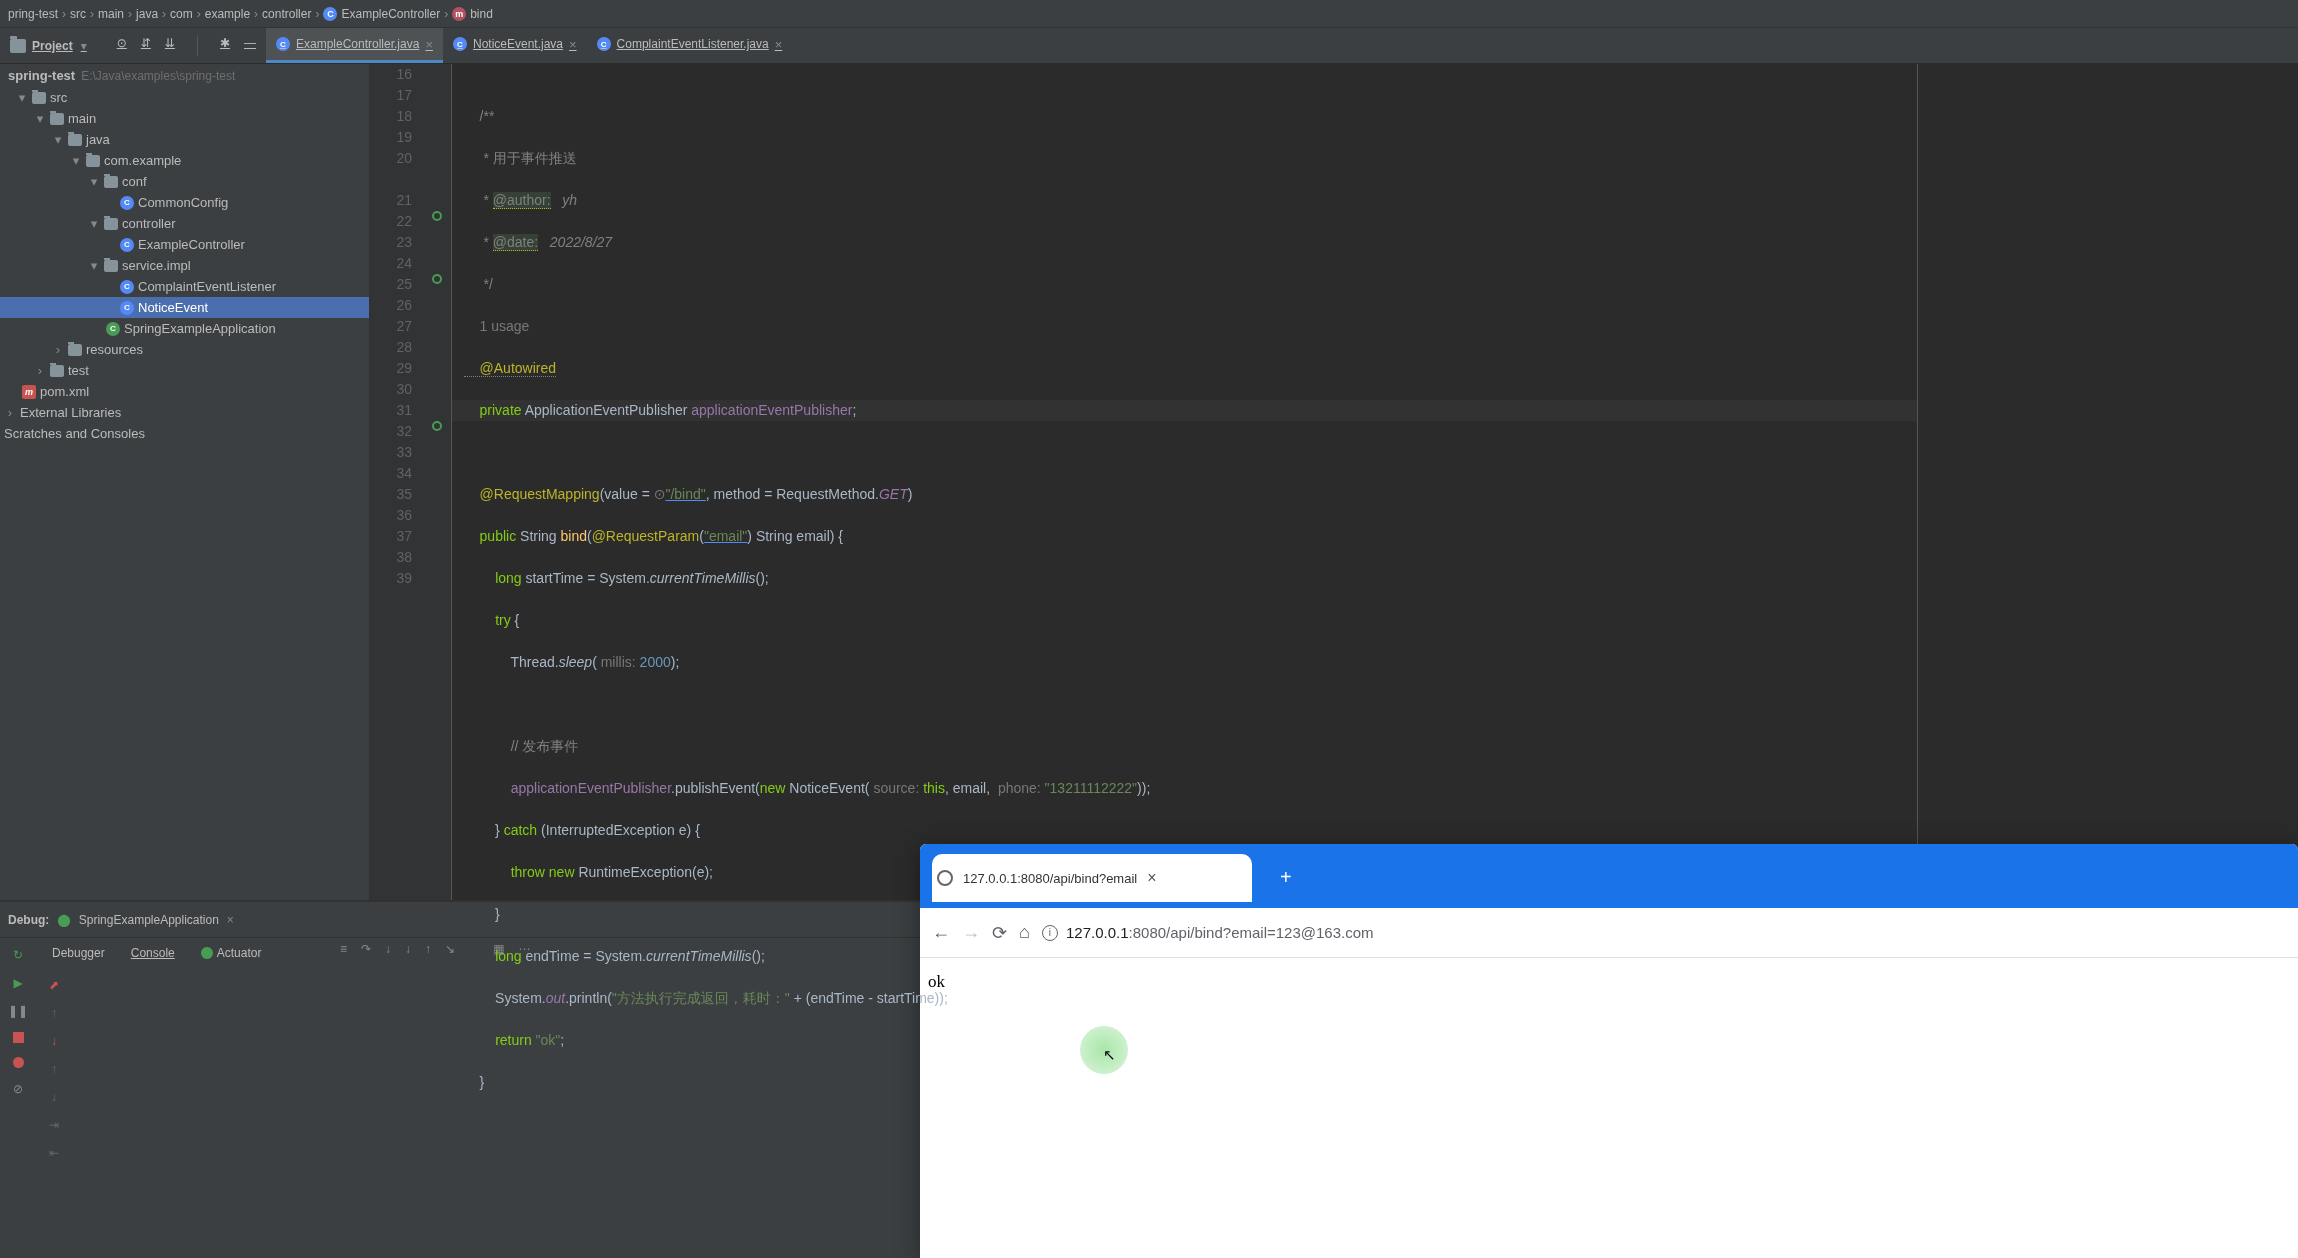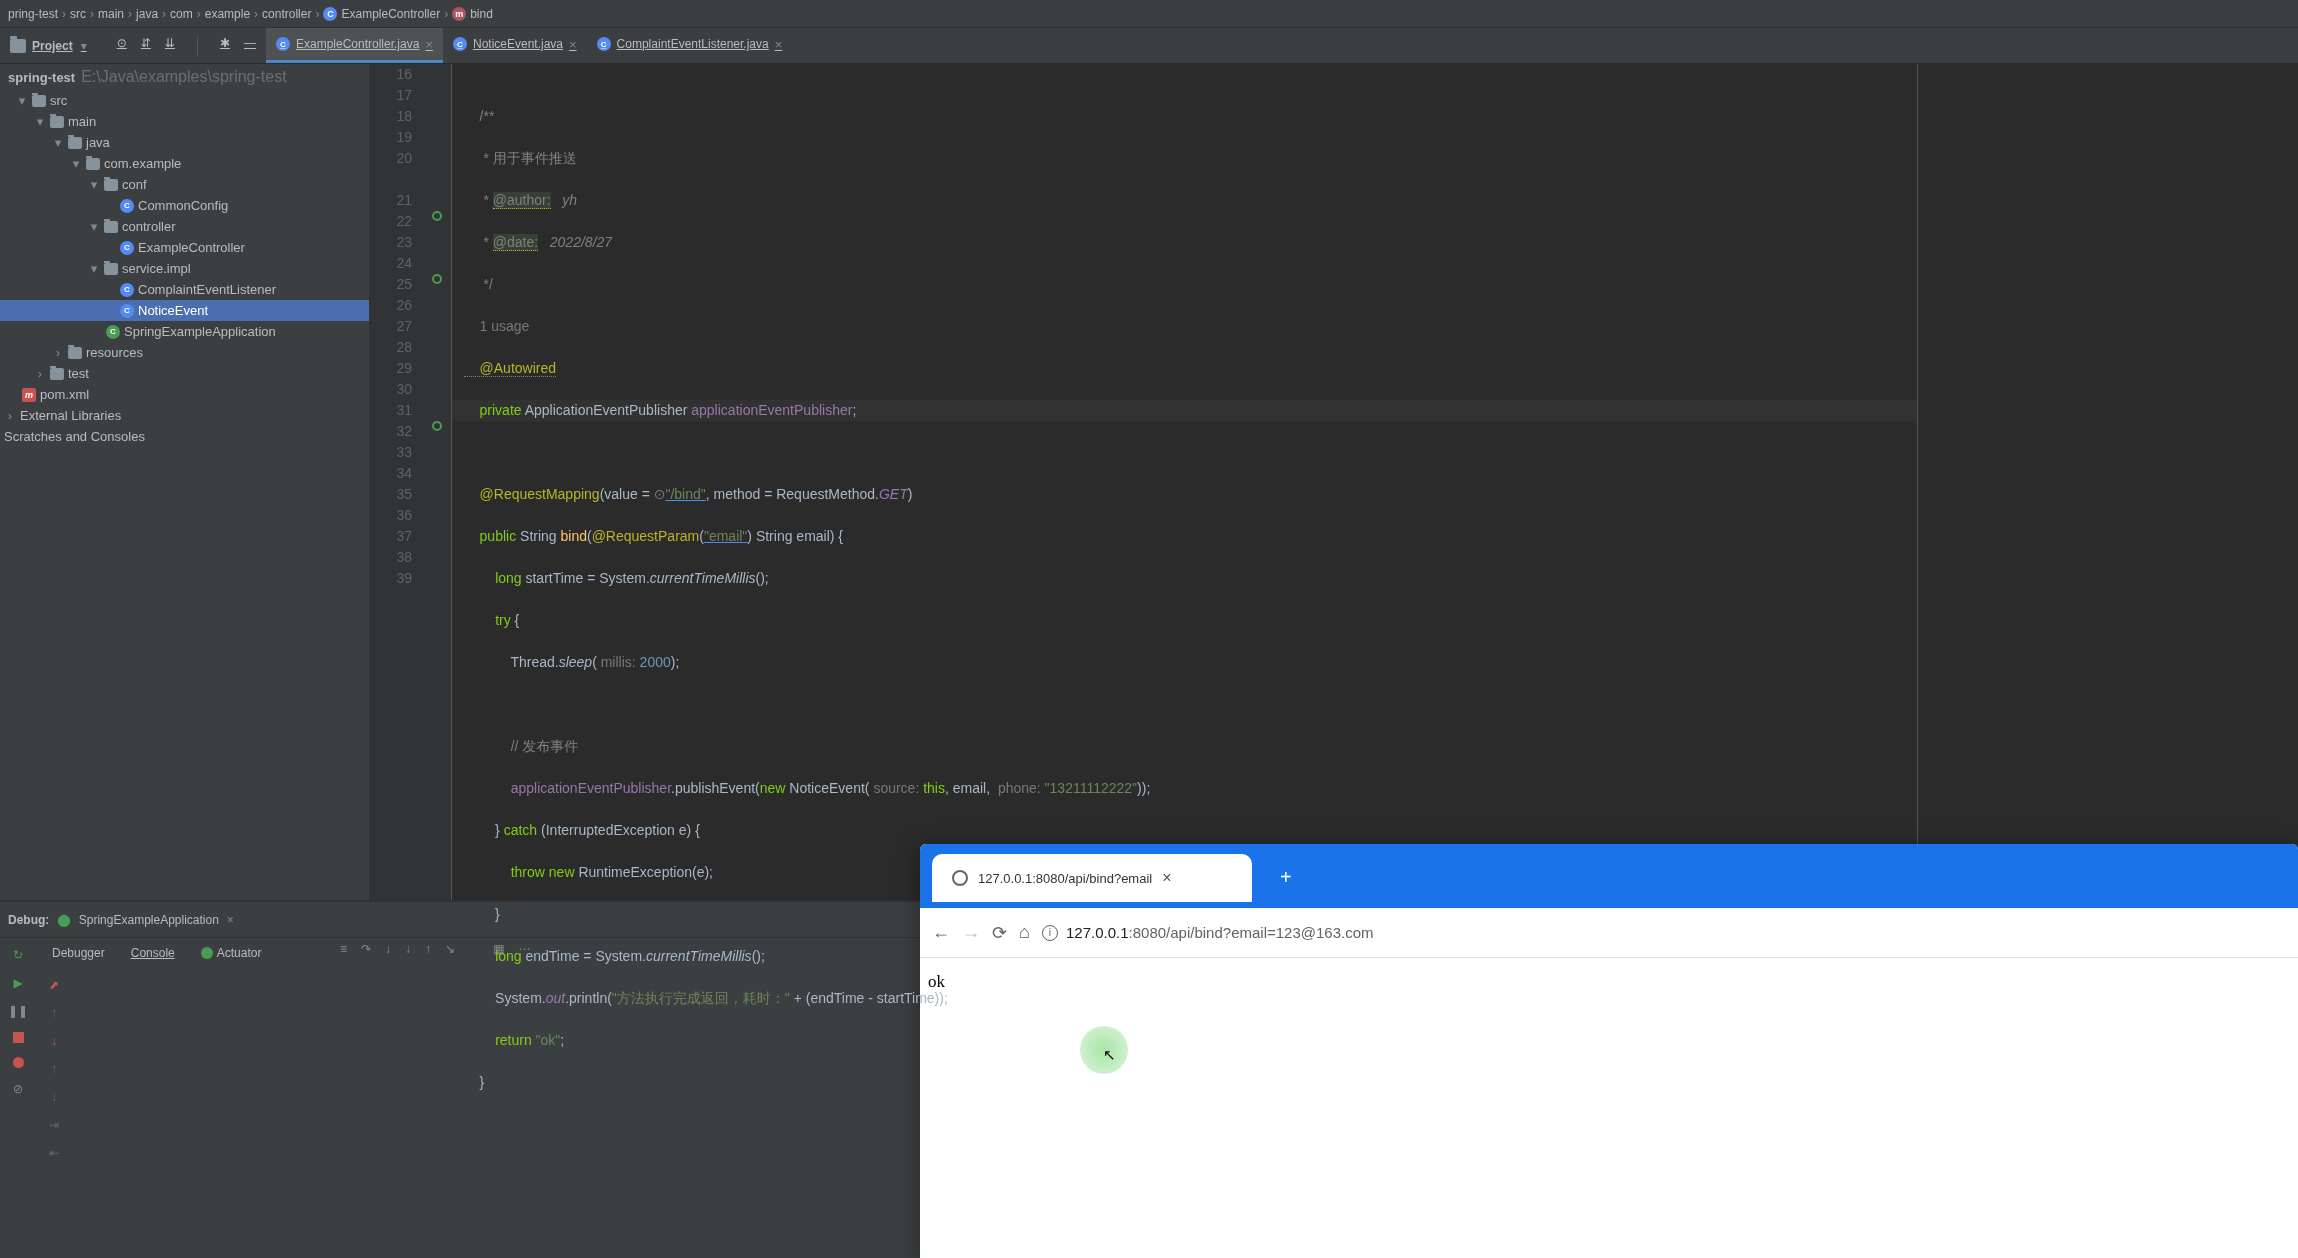--- a/index.html
+++ b/index.html
@@ -29,21 +29,21 @@
 .tab.active { border-bottom-color:#4a88c7; background:#4e5254; }
 .tab .icon-j { width:14px; height:14px; border-radius:50%; background:#548af7; color:#fff; font-size:8px; display:inline-flex; align-items:center; justify-content:center; font-weight:bold; }
 .tab .close { color:#888; font-size:13px; cursor:pointer; }
 
 .main-area { display:flex; height:calc(100% - 64px); }
 
 
 .project-tree { width:370px; background:#3c3f41; border-right:1px solid #323232; overflow:hidden; font-size:13px; }
 .tree-header { padding:4px 8px; display:flex; align-items:center; gap:6px; }
 .tree-header .title { font-weight:bold; }
-.tree-header .path { color:#6e6e6e; font-size:16px; }
+.tree-header .path { color:#6e6e6e; font-size:12px; }
 .tree-node { display:flex; align-items:center; padding:3px 0; gap:4px; cursor:pointer; }
 .tree-node.selected { background:#4b6eaf; color:#fff; }
 .tree-chev { color:#888; width:12px; display:inline-block; text-align:center; }
 .folder-ic { width:14px; height:12px; background:#87939a; border-radius:2px; display:inline-block; position:relative; }
 .folder-ic::before { content:''; position:absolute; top:-2px; left:0; width:6px; height:2px; background:#87939a; }
 .class-ic { width:14px; height:14px; border-radius:50%; background:#548af7; display:inline-flex; align-items:center; justify-content:center; color:#fff; font-size:8px; font-weight:bold; }
 .class-ic.green { background:#499c54; }
 .m-ic { width:14px; height:14px; background:#c75450; border-radius:2px; color:#fff; font-size:9px; display:inline-flex; align-items:center; justify-content:center; font-weight:bold; font-style:italic; }
 
 
@@ -87,21 +87,21 @@
 .debug-left-icons .grey { color:#888; }
 .debug-left-icons .red { width:11px; height:11px; background:#c75450; }
 .debug-left-icons .redc { width:11px; height:11px; background:#c75450; border-radius:50%; }
 .debug-col2 { position:absolute; left:36px; top:70px; width:36px; display:flex; flex-direction:column; align-items:center; gap:14px; padding-top:6px; }
 .debug-col2 span { color:#c75450; }
 .debug-col2 .dim { color:#666; }
 
 
 .browser { position:absolute; left:920px; top:844px; width:1378px; height:414px; background:#fff; box-shadow:0 4px 24px rgba(0,0,0,0.4); border-radius:6px 6px 0 0; overflow:hidden; font-family:"Segoe UI",sans-serif; }
 .browser-header { height:64px; background:#1a73e8; position:relative; }
-.browser-tab { position:absolute; top:10px; left:12px; height:48px; background:#fff; border-radius:10px 10px 0 0; display:flex; align-items:center; padding:0 20px; gap:10px; min-width:320px; }
+.browser-tab { position:absolute; top:10px; left:12px; height:48px; background:#fff; border-radius:10px 10px 0 0; display:flex; align-items:center; padding:0 5px; gap:10px; min-width:320px; }
 .browser-tab .globe { width:16px; height:16px; border:2px solid #666; border-radius:50%; position:relative; }
 .browser-tab .title { color:#333; font-size:13px; max-width:230px; overflow:hidden; text-overflow:ellipsis; white-space:nowrap; }
 .browser-tab .close { color:#555; font-size:16px; }
 .browser-newtab { position:absolute; top:22px; left:360px; color:#fff; font-size:20px; }
 .browser-toolbar { height:50px; background:#fff; border-bottom:1px solid #e0e0e0; display:flex; align-items:center; padding:0 12px; gap:12px; }
 .browser-toolbar .nav-ic { color:#5f6368; font-size:18px; cursor:pointer; }
 .browser-toolbar .nav-ic.disabled { color:#bdbdbd; }
 .addr { flex:0 0 auto; display:flex; align-items:center; gap:8px; color:#5f6368; font-size:15px; }
 .addr .info-ic { width:16px; height:16px; border:1.5px solid #5f6368; border-radius:50%; display:inline-flex; align-items:center; justify-content:center; font-size:10px; }
 .addr .url-host { color:#202124; }

